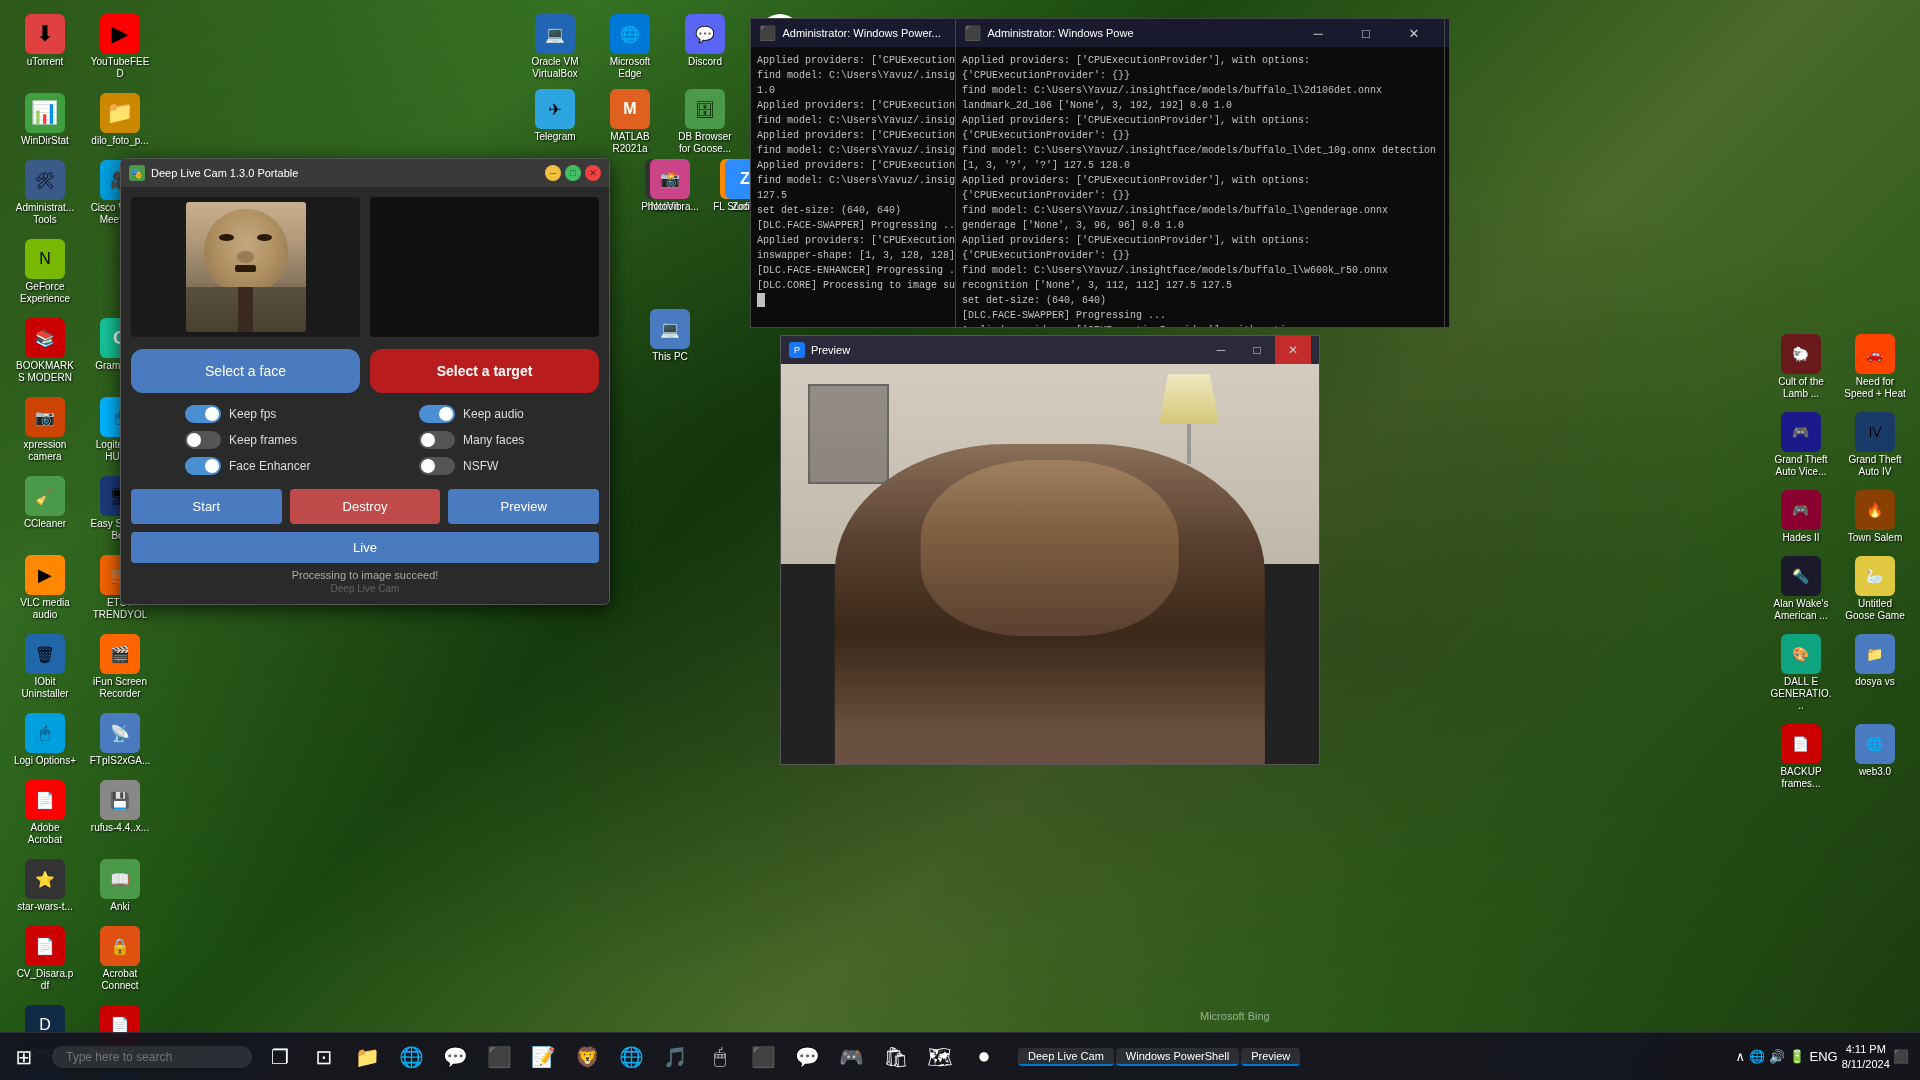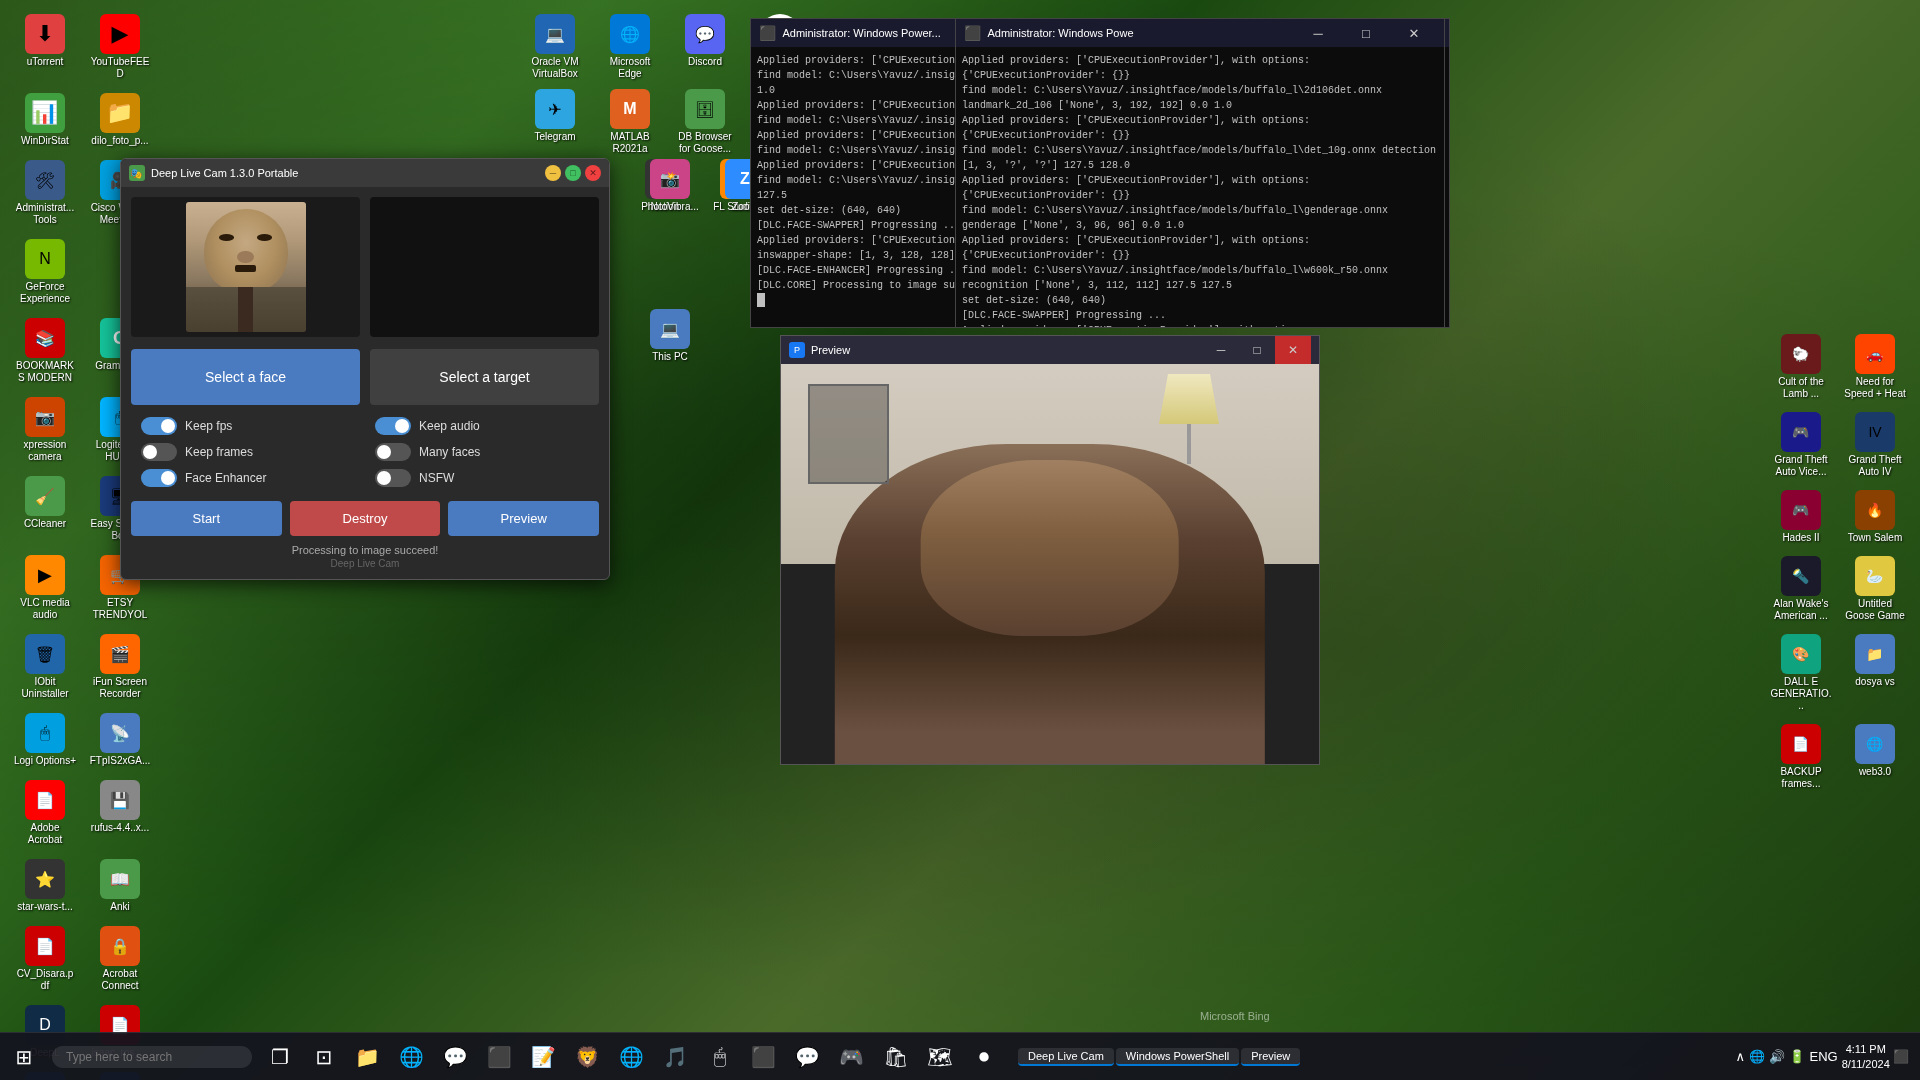--- a/index.html
+++ b/index.html
@@ -242,51 +242,53 @@
     }
 
     .select-buttons {
       display: flex;
       gap: 10px;
       margin-bottom: 12px;
     }
 
     .dlc-btn {
       flex: 1;
-      padding: 20px 10px;
+      padding: 14px 10px;
       border: none;
-      border-radius: 4px;
+      border-radius: 12px;
       cursor: pointer;
       font-size: 14px;
       font-weight: 500;
       transition: opacity 0.2s;
     }
 
     .btn-select-face {
       background: #4a7abf;
       color: white;
     }
 
     .btn-select-target {
-      background: #404040;
-      color: white;
+      background: #b91c1c;
+      color: white;
+      font-weight: bold;
     }
 
     .options-grid {
       display: grid;
       grid-template-columns: 1fr 1fr;
       gap: 8px 20px;
       margin-bottom: 14px;
       padding: 0 10px;
     }
 
     .option-row {
       display: flex;
       align-items: center;
       gap: 8px;
+      margin-left: 44px;
     }
 
     .toggle {
       width: 36px;
       height: 18px;
       border-radius: 10px;
       position: relative;
       cursor: pointer;
     }
 
@@ -961,20 +963,21 @@
       </div>
 
       
       <div class="action-buttons">
         <button class="btn-start">Start</button>
         <button class="btn-destroy">Destroy</button>
         <button class="btn-preview">Preview</button>
       </div>
 
       
+      <button class="btn-live">Live</button>
 
       
       <p class="status-text">Processing to image succeed!</p>
       <p class="dlc-footer">Deep Live Cam</p>
     </div>
   </div>
 
   <div class="bing-watermark">Microsoft Bing</div>
 
   <div id="taskbar">

